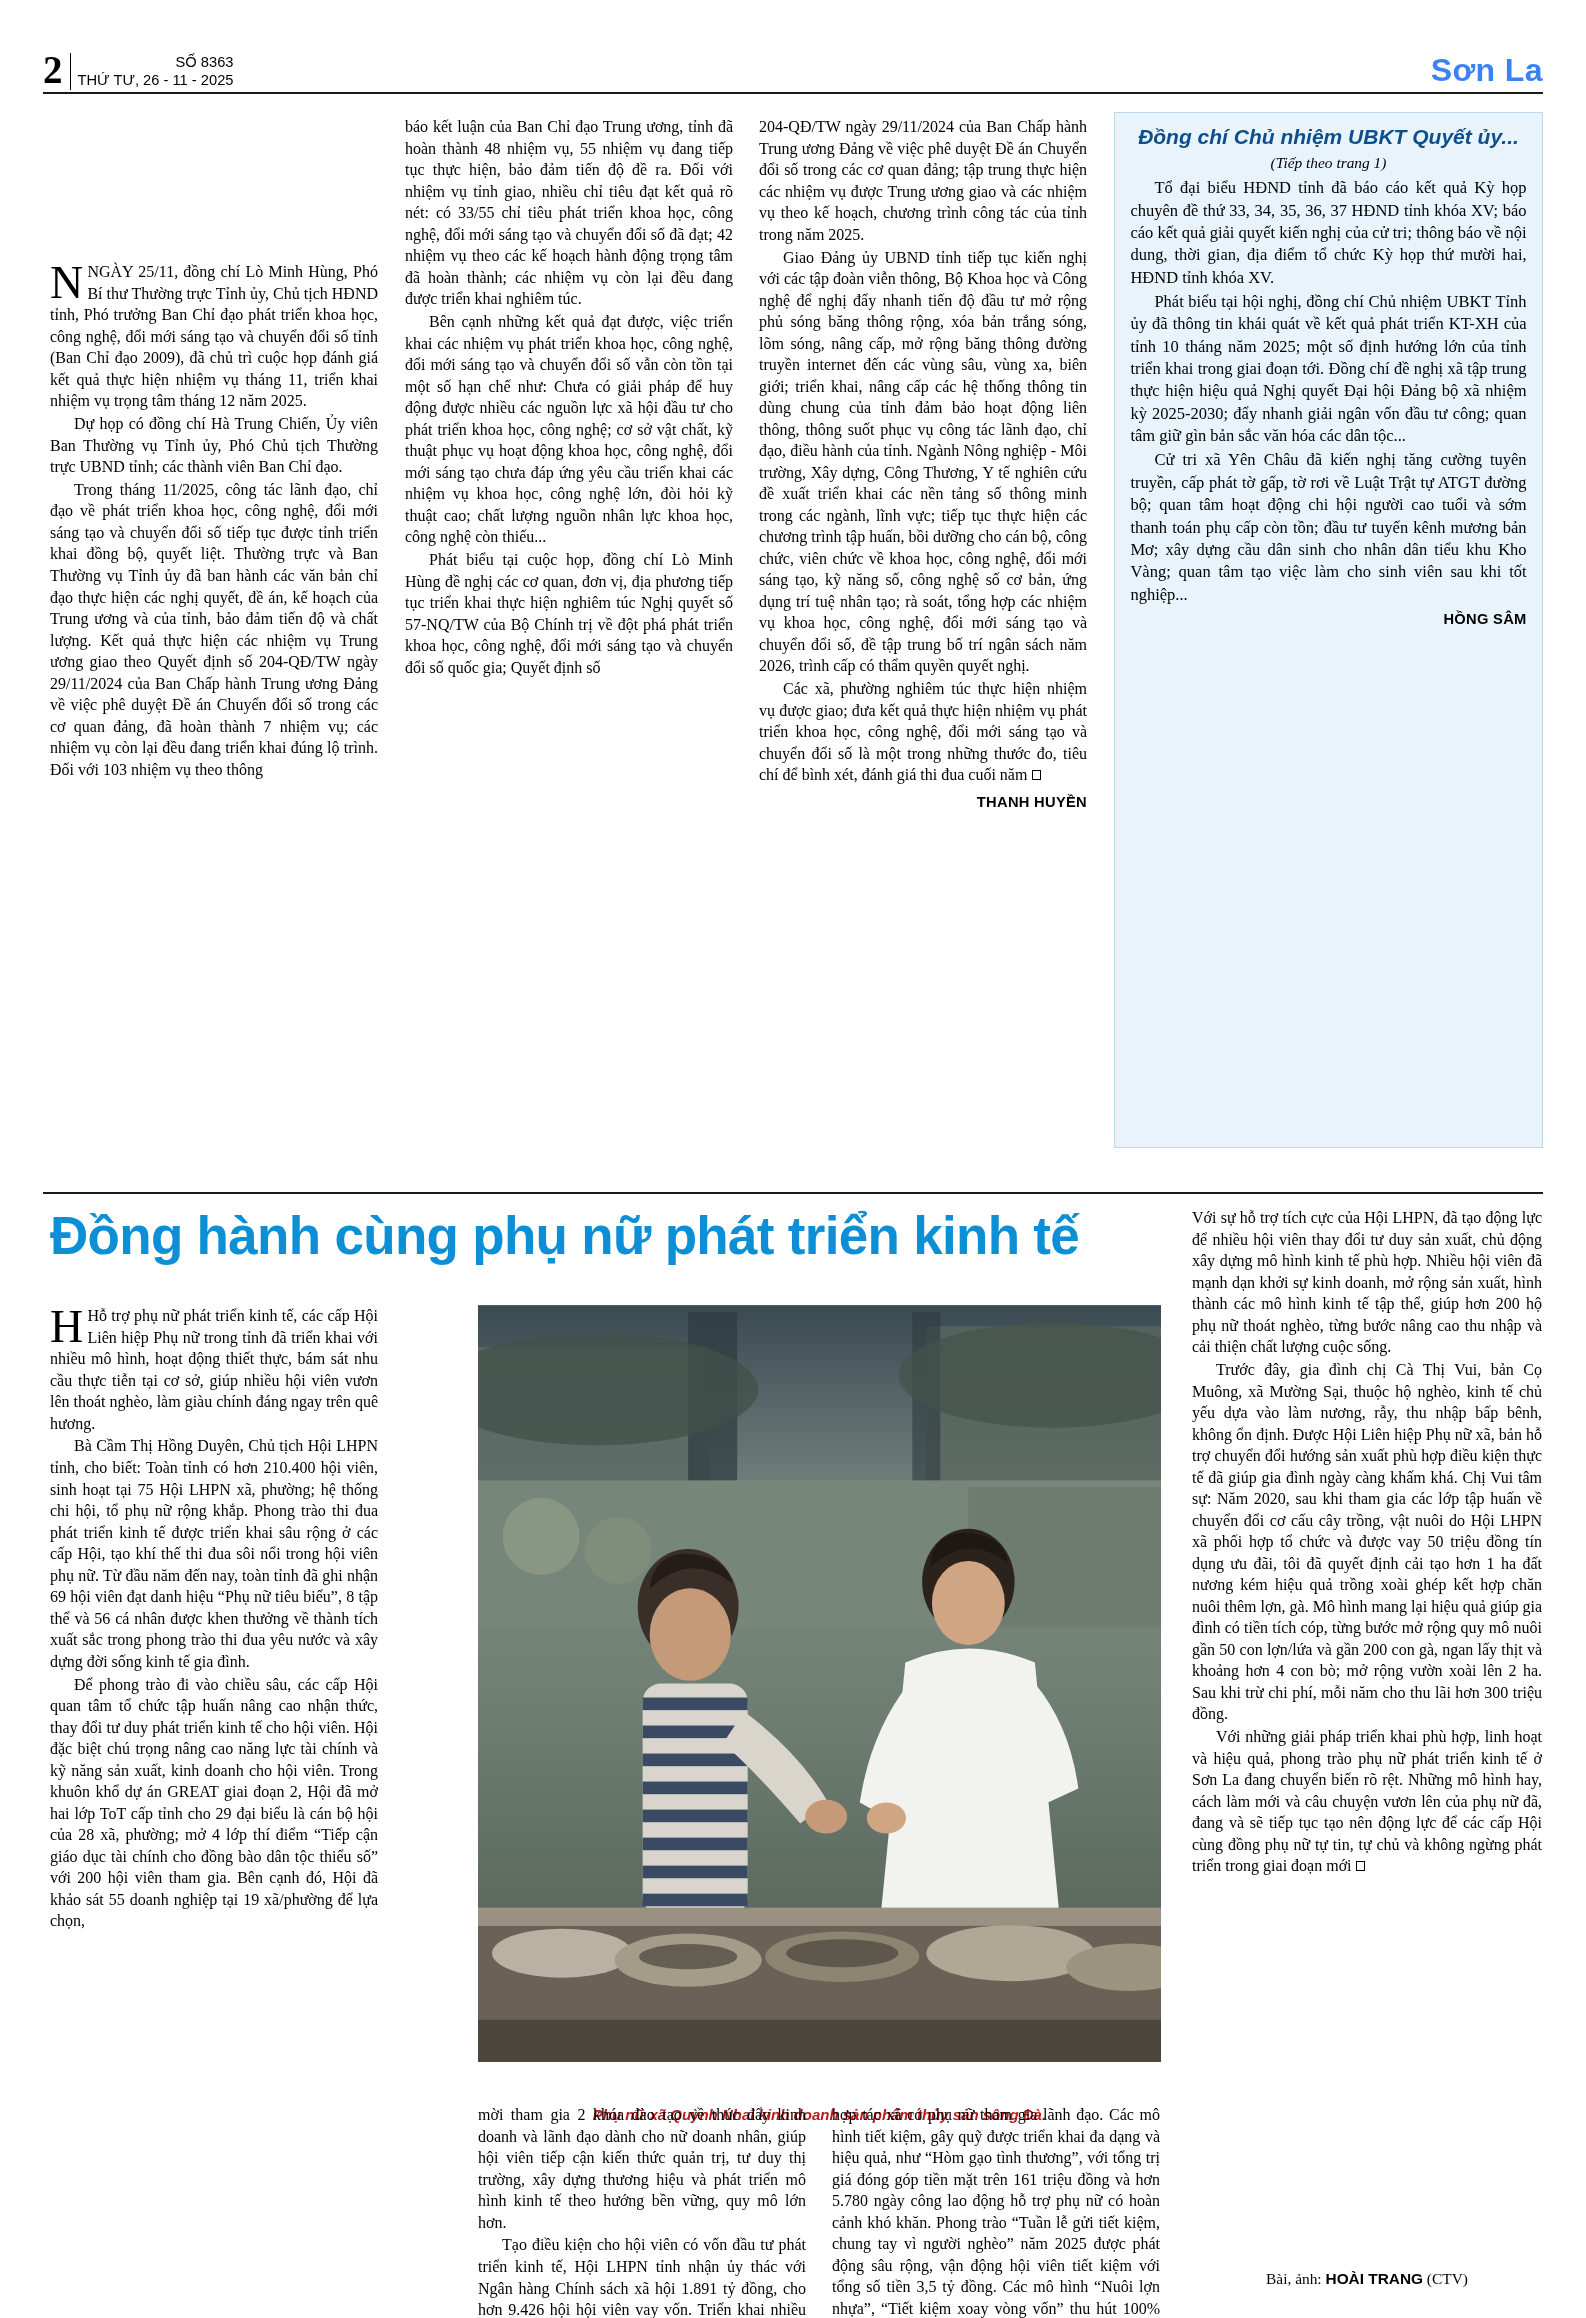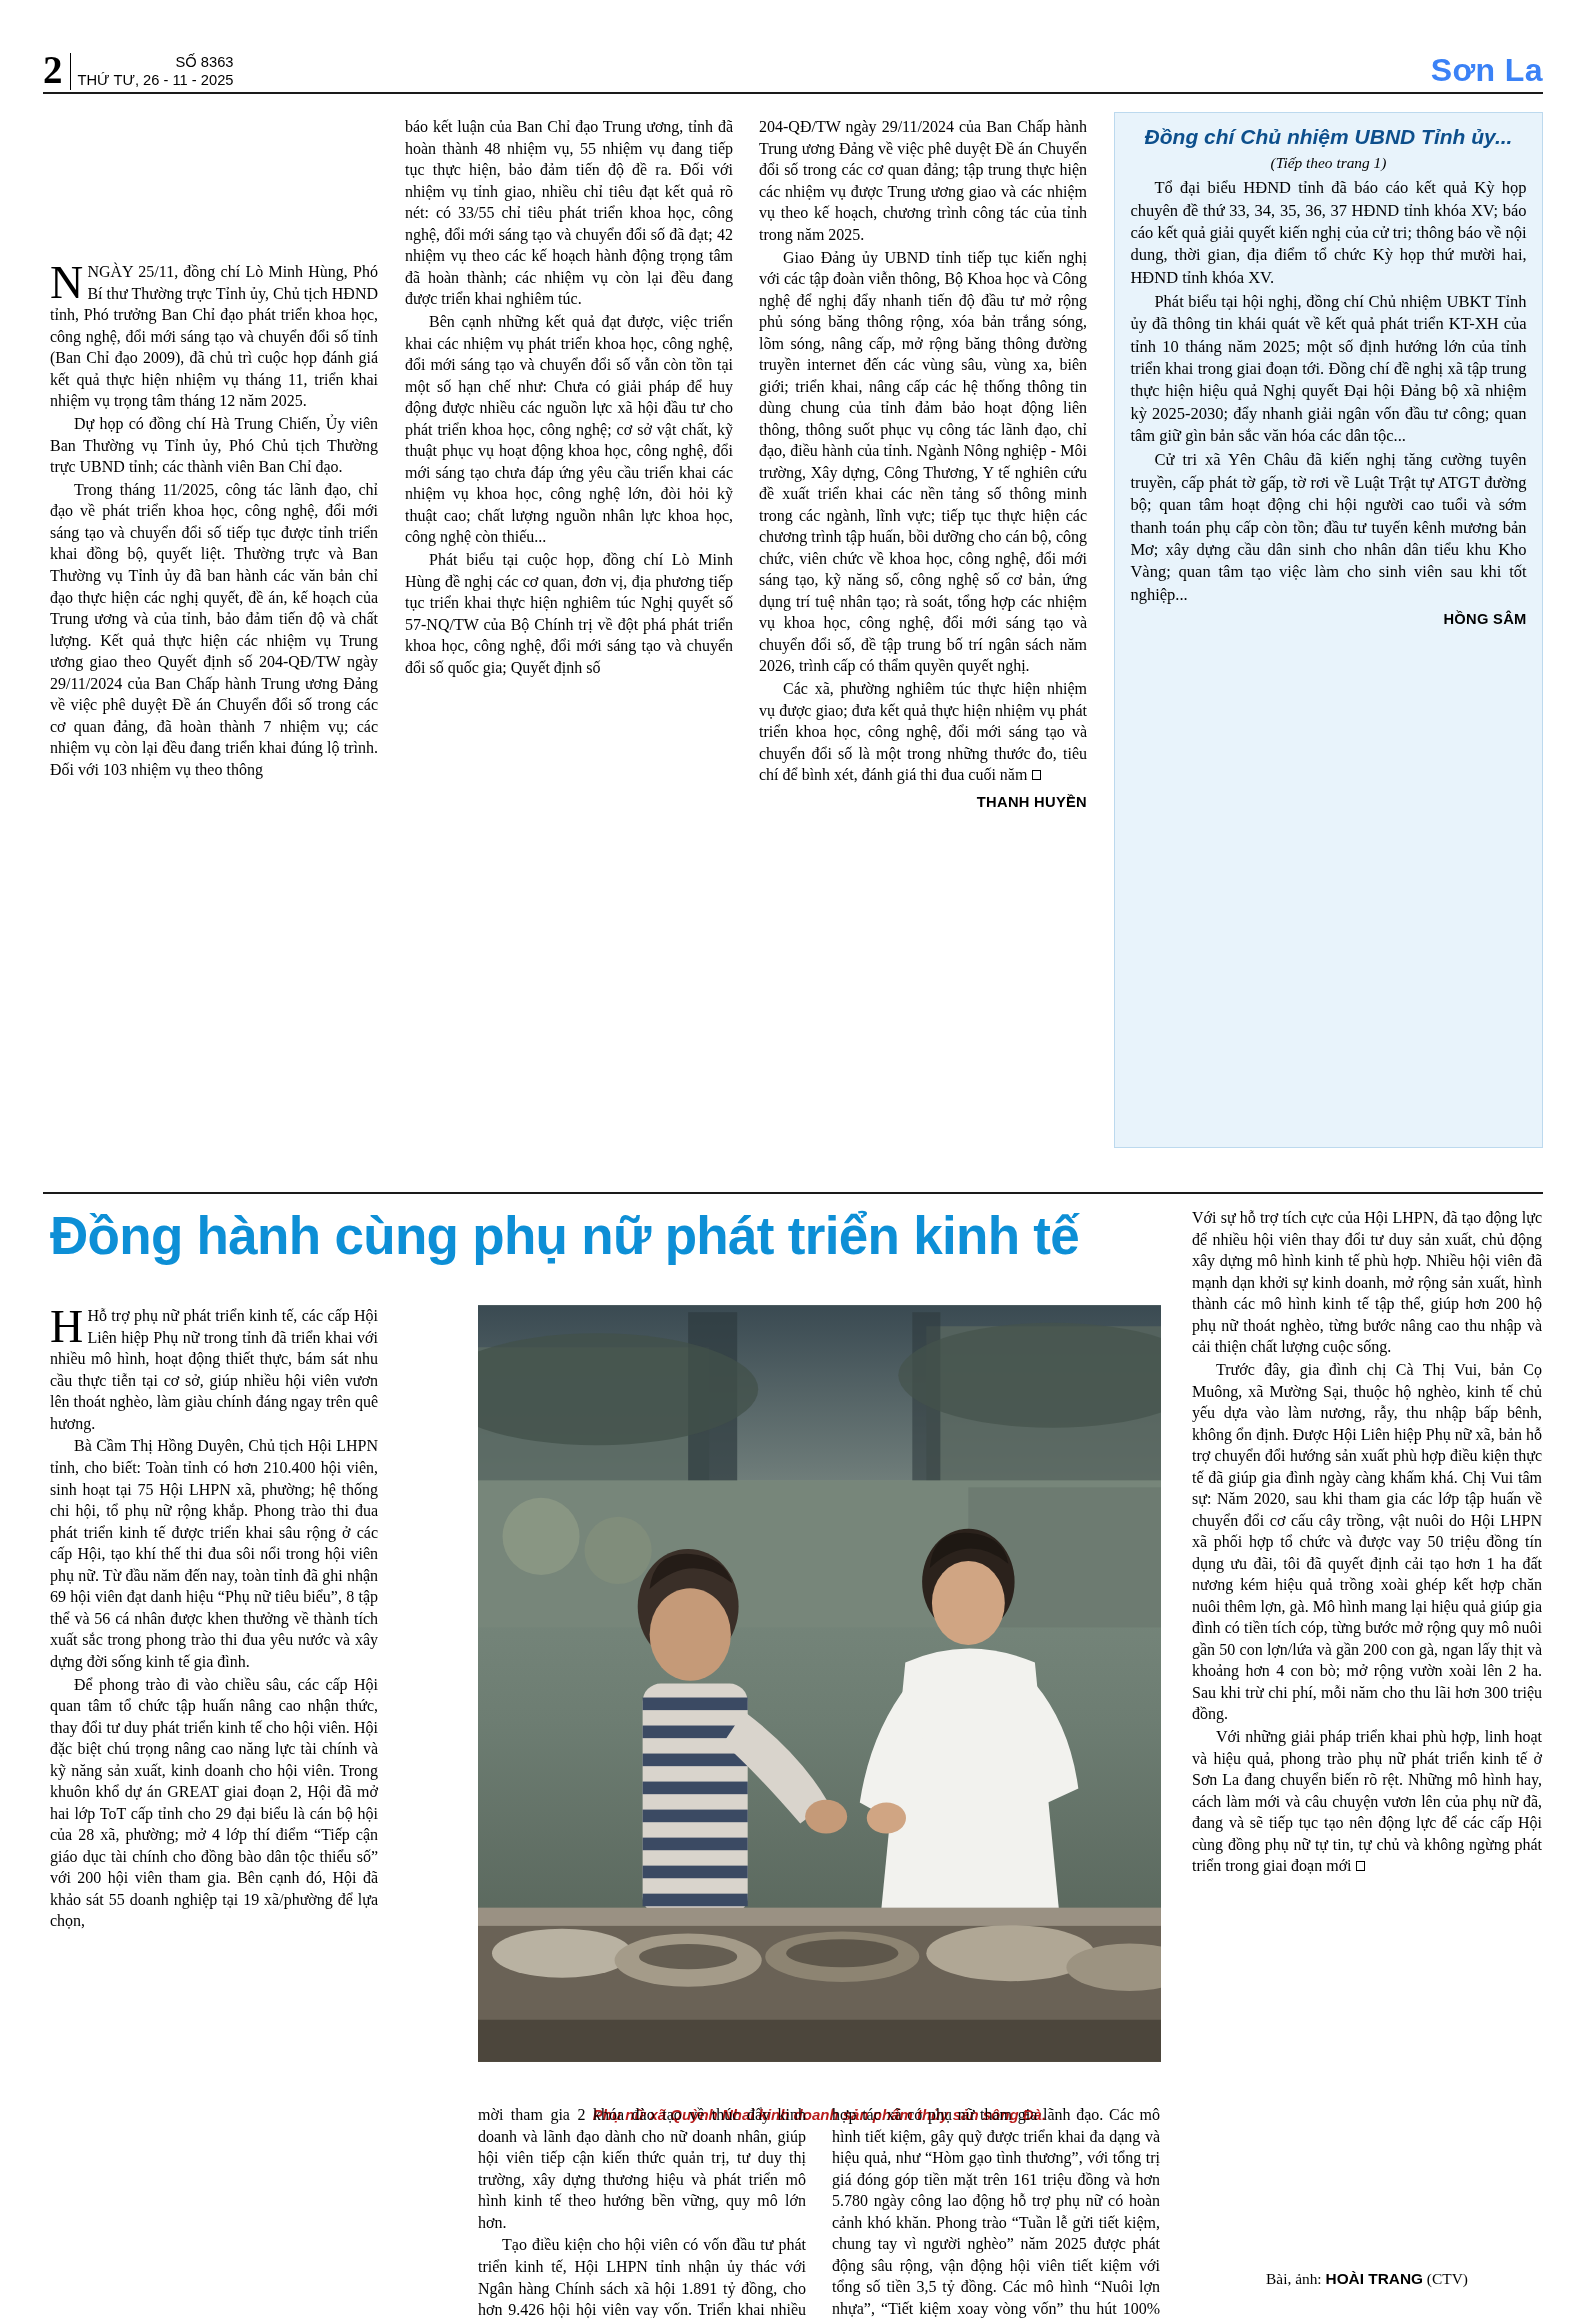--- a/index.html
+++ b/index.html
@@ -272,21 +272,21 @@
     </div>
 
     <div class="col a1-col3">
       <p class="noindent">204-QĐ/TW ngày 29/11/2024 của Ban Chấp hành Trung ương Đảng về việc phê duyệt Đề án Chuyển đổi số trong các cơ quan đảng; tập trung thực hiện các nhiệm vụ được Trung ương giao và các nhiệm vụ theo kế hoạch, chương trình công tác của tỉnh trong năm 2025.</p>
       <p>Giao Đảng ủy UBND tỉnh tiếp tục kiến nghị với các tập đoàn viễn thông, Bộ Khoa học và Công nghệ để nghị đẩy nhanh tiến độ đầu tư mở rộng phủ sóng băng thông rộng, xóa bản trắng sóng, lõm sóng, nâng cấp, mở rộng băng thông đường truyền internet đến các vùng sâu, vùng xa, biên giới; triển khai, nâng cấp các hệ thống thông tin dùng chung của tỉnh đảm bảo hoạt động liên thông, thông suốt phục vụ công tác lãnh đạo, chỉ đạo, điều hành của tỉnh. Ngành Nông nghiệp - Môi trường, Xây dựng, Công Thương, Y tế nghiên cứu đề xuất triển khai các nền tảng số thông minh trong các ngành, lĩnh vực; tiếp tục thực hiện các chương trình tập huấn, bồi dưỡng cho cán bộ, công chức, viên chức về khoa học, công nghệ, đổi mới sáng tạo, kỹ năng số, công nghệ số cơ bản, ứng dụng trí tuệ nhân tạo; rà soát, tổng hợp các nhiệm vụ khoa học, công nghệ, đổi mới sáng tạo và chuyển đổi số, đề tập trung bố trí ngân sách năm 2026, trình cấp có thẩm quyền quyết nghị.</p>
       <p class="sq">Các xã, phường nghiêm túc thực hiện nhiệm vụ được giao; đưa kết quả thực hiện nhiệm vụ phát triển khoa học, công nghệ, đổi mới sáng tạo và chuyển đổi số là một trong những thước đo, tiêu chí để bình xét, đánh giá thi đua cuối năm</p>
       <div class="byline">THANH HUYỀN</div>
     </div>
 
     <div class="sidebox">
-      <div class="sidebox-title">Đồng chí Chủ nhiệm UBND Tỉnh ủy...</div>
+      <div class="sidebox-title">Đồng chí Chủ nhiệm UBKT Quyết ủy...</div>
       <div class="sidebox-sub">(Tiếp theo trang 1)</div>
       <div class="sidebox-body">
         <p>Tổ đại biểu HĐND tỉnh đã báo cáo kết quả Kỳ họp chuyên đề thứ 33, 34, 35, 36, 37 HĐND tỉnh khóa XV; báo cáo kết quả giải quyết kiến nghị của cử tri; thông báo về nội dung, thời gian, địa điểm tổ chức Kỳ họp thứ mười hai, HĐND tỉnh khóa XV.</p>
         <p>Phát biểu tại hội nghị, đồng chí Chủ nhiệm UBKT Tỉnh ủy đã thông tin khái quát về kết quả phát triển KT-XH của tỉnh 10 tháng năm 2025; một số định hướng lớn của tỉnh triển khai trong giai đoạn tới. Đồng chí đề nghị xã tập trung thực hiện hiệu quả Nghị quyết Đại hội Đảng bộ xã nhiệm kỳ 2025-2030; đẩy nhanh giải ngân vốn đầu tư công; quan tâm giữ gìn bản sắc văn hóa các dân tộc...</p>
         <p>Cử tri xã Yên Châu đã kiến nghị tăng cường tuyên truyền, cấp phát tờ gấp, tờ rơi về Luật Trật tự ATGT đường bộ; quan tâm hoạt động chi hội người cao tuổi và sớm thanh toán phụ cấp còn tồn; đầu tư tuyến kênh mương bản Mơ; xây dựng cầu dân sinh cho nhân dân tiểu khu Kho Vàng; quan tâm tạo việc làm cho sinh viên sau khi tốt nghiệp...</p>
       </div>
       <div class="byline">HỒNG SÂM</div>
     </div>
   </div>
 

